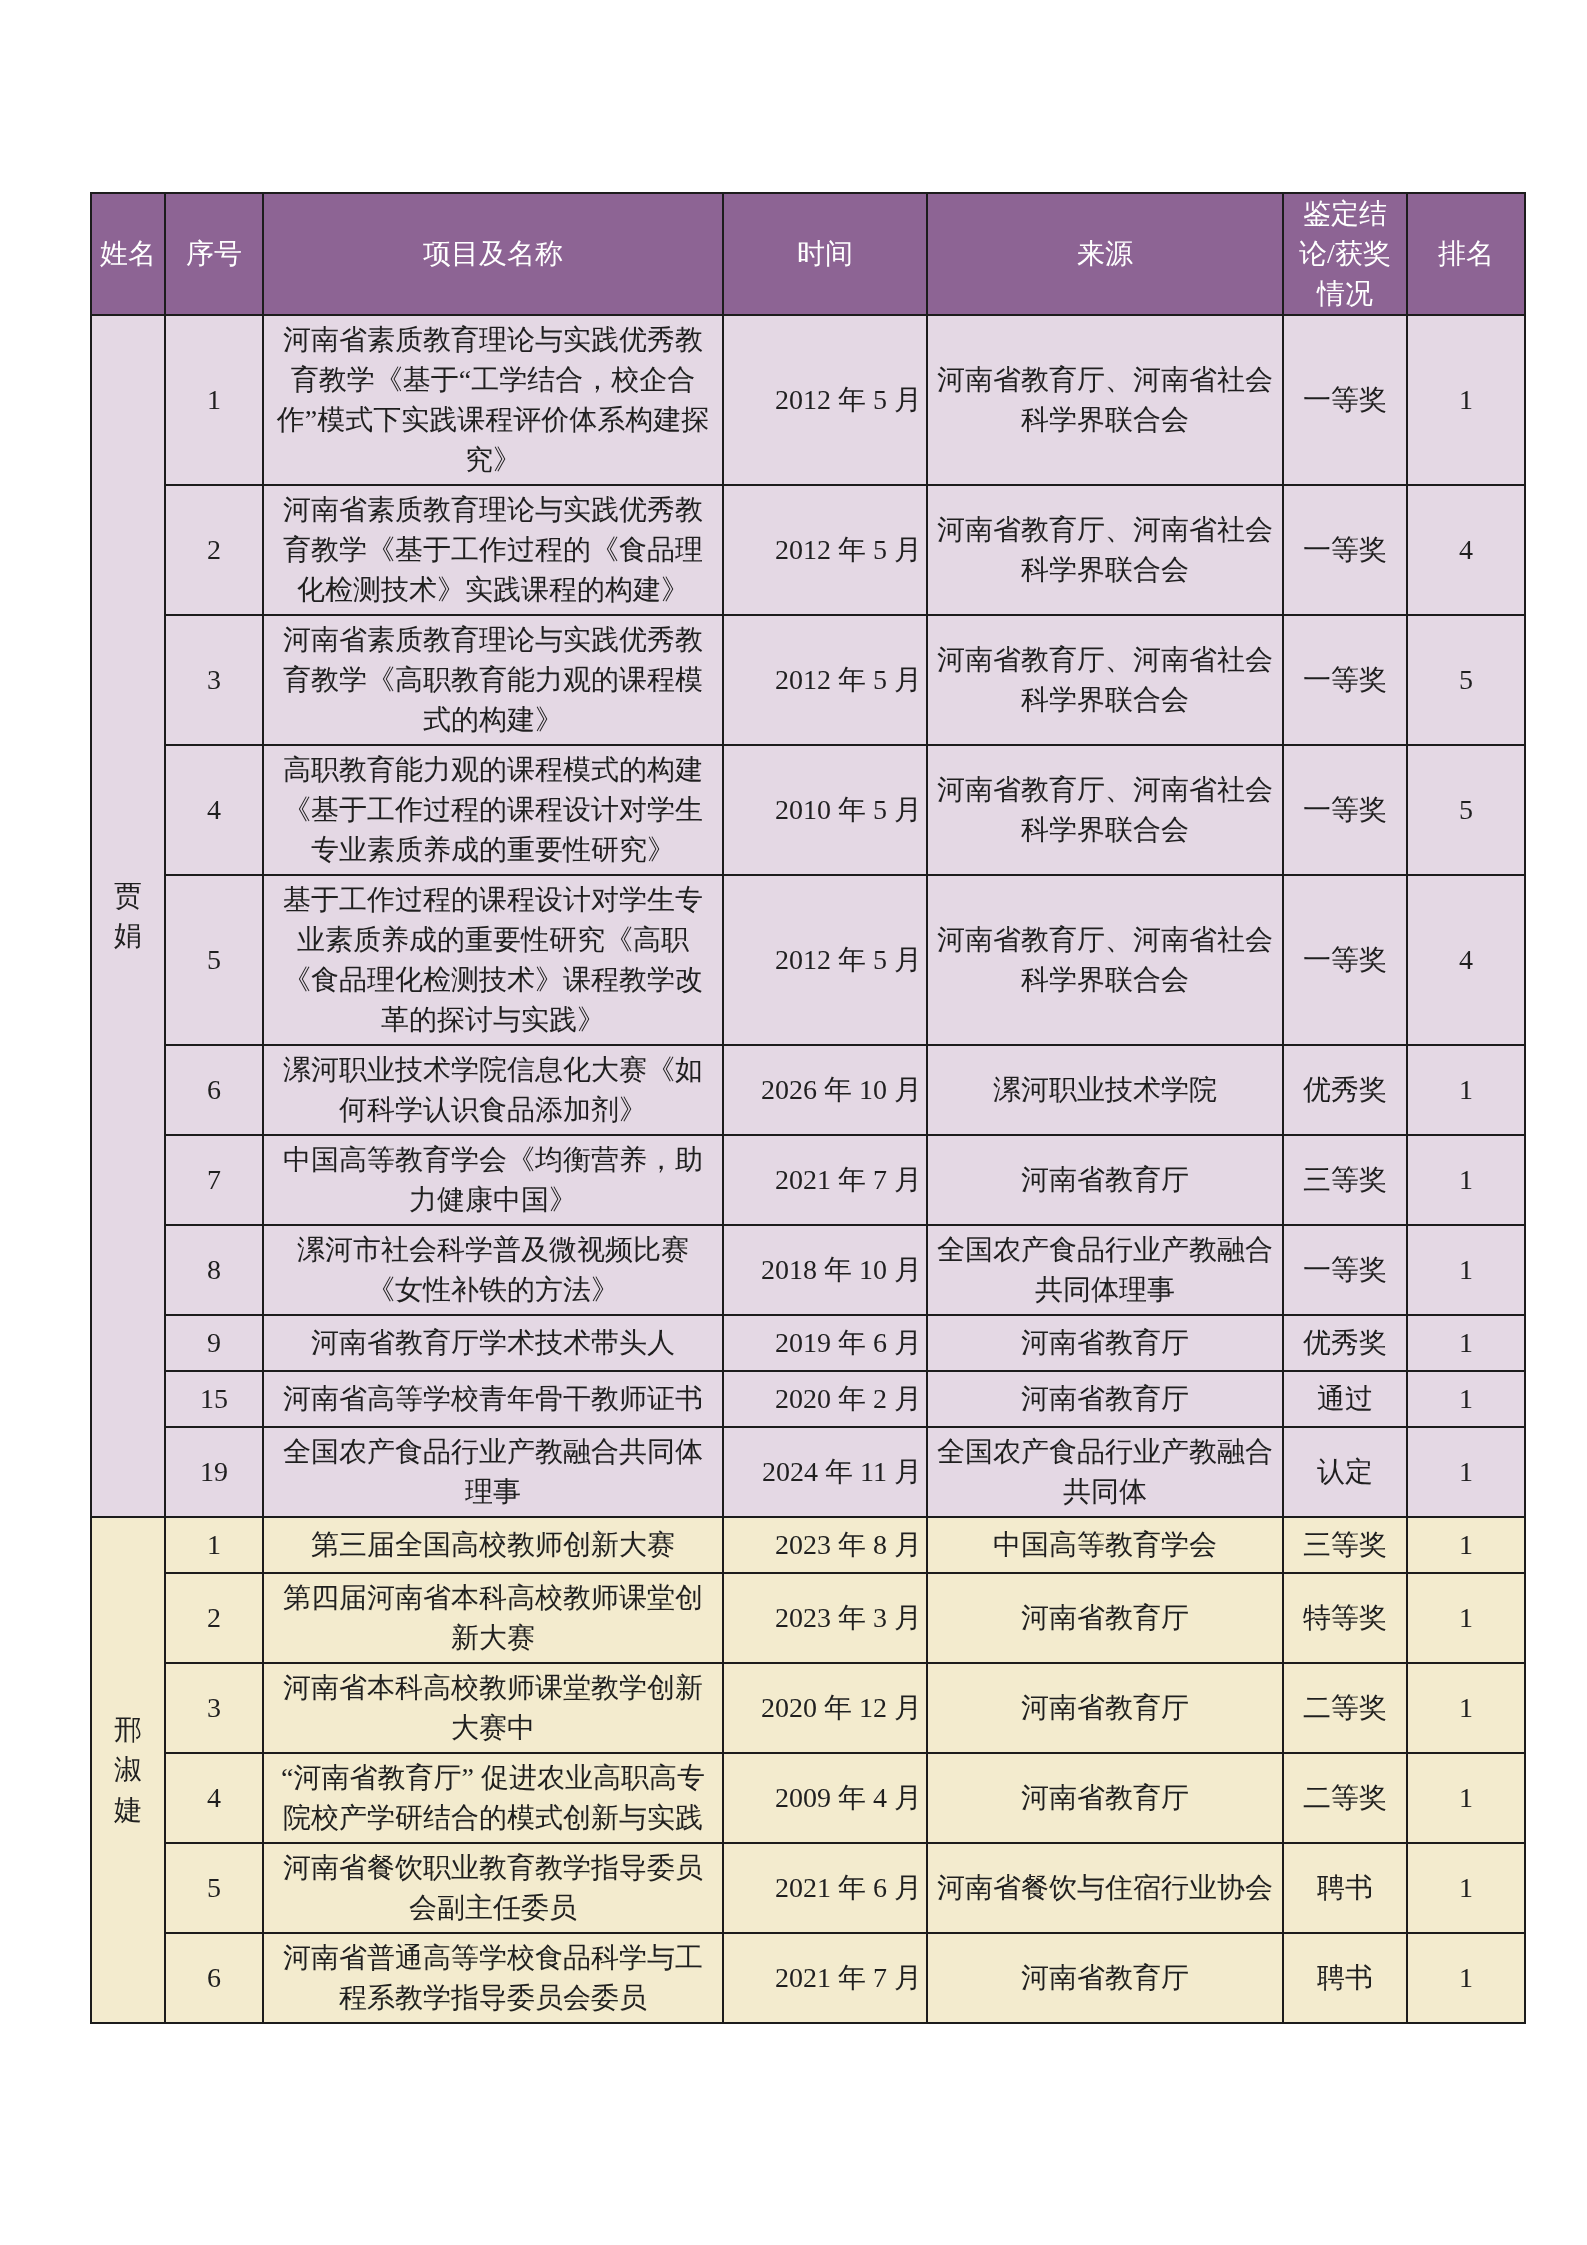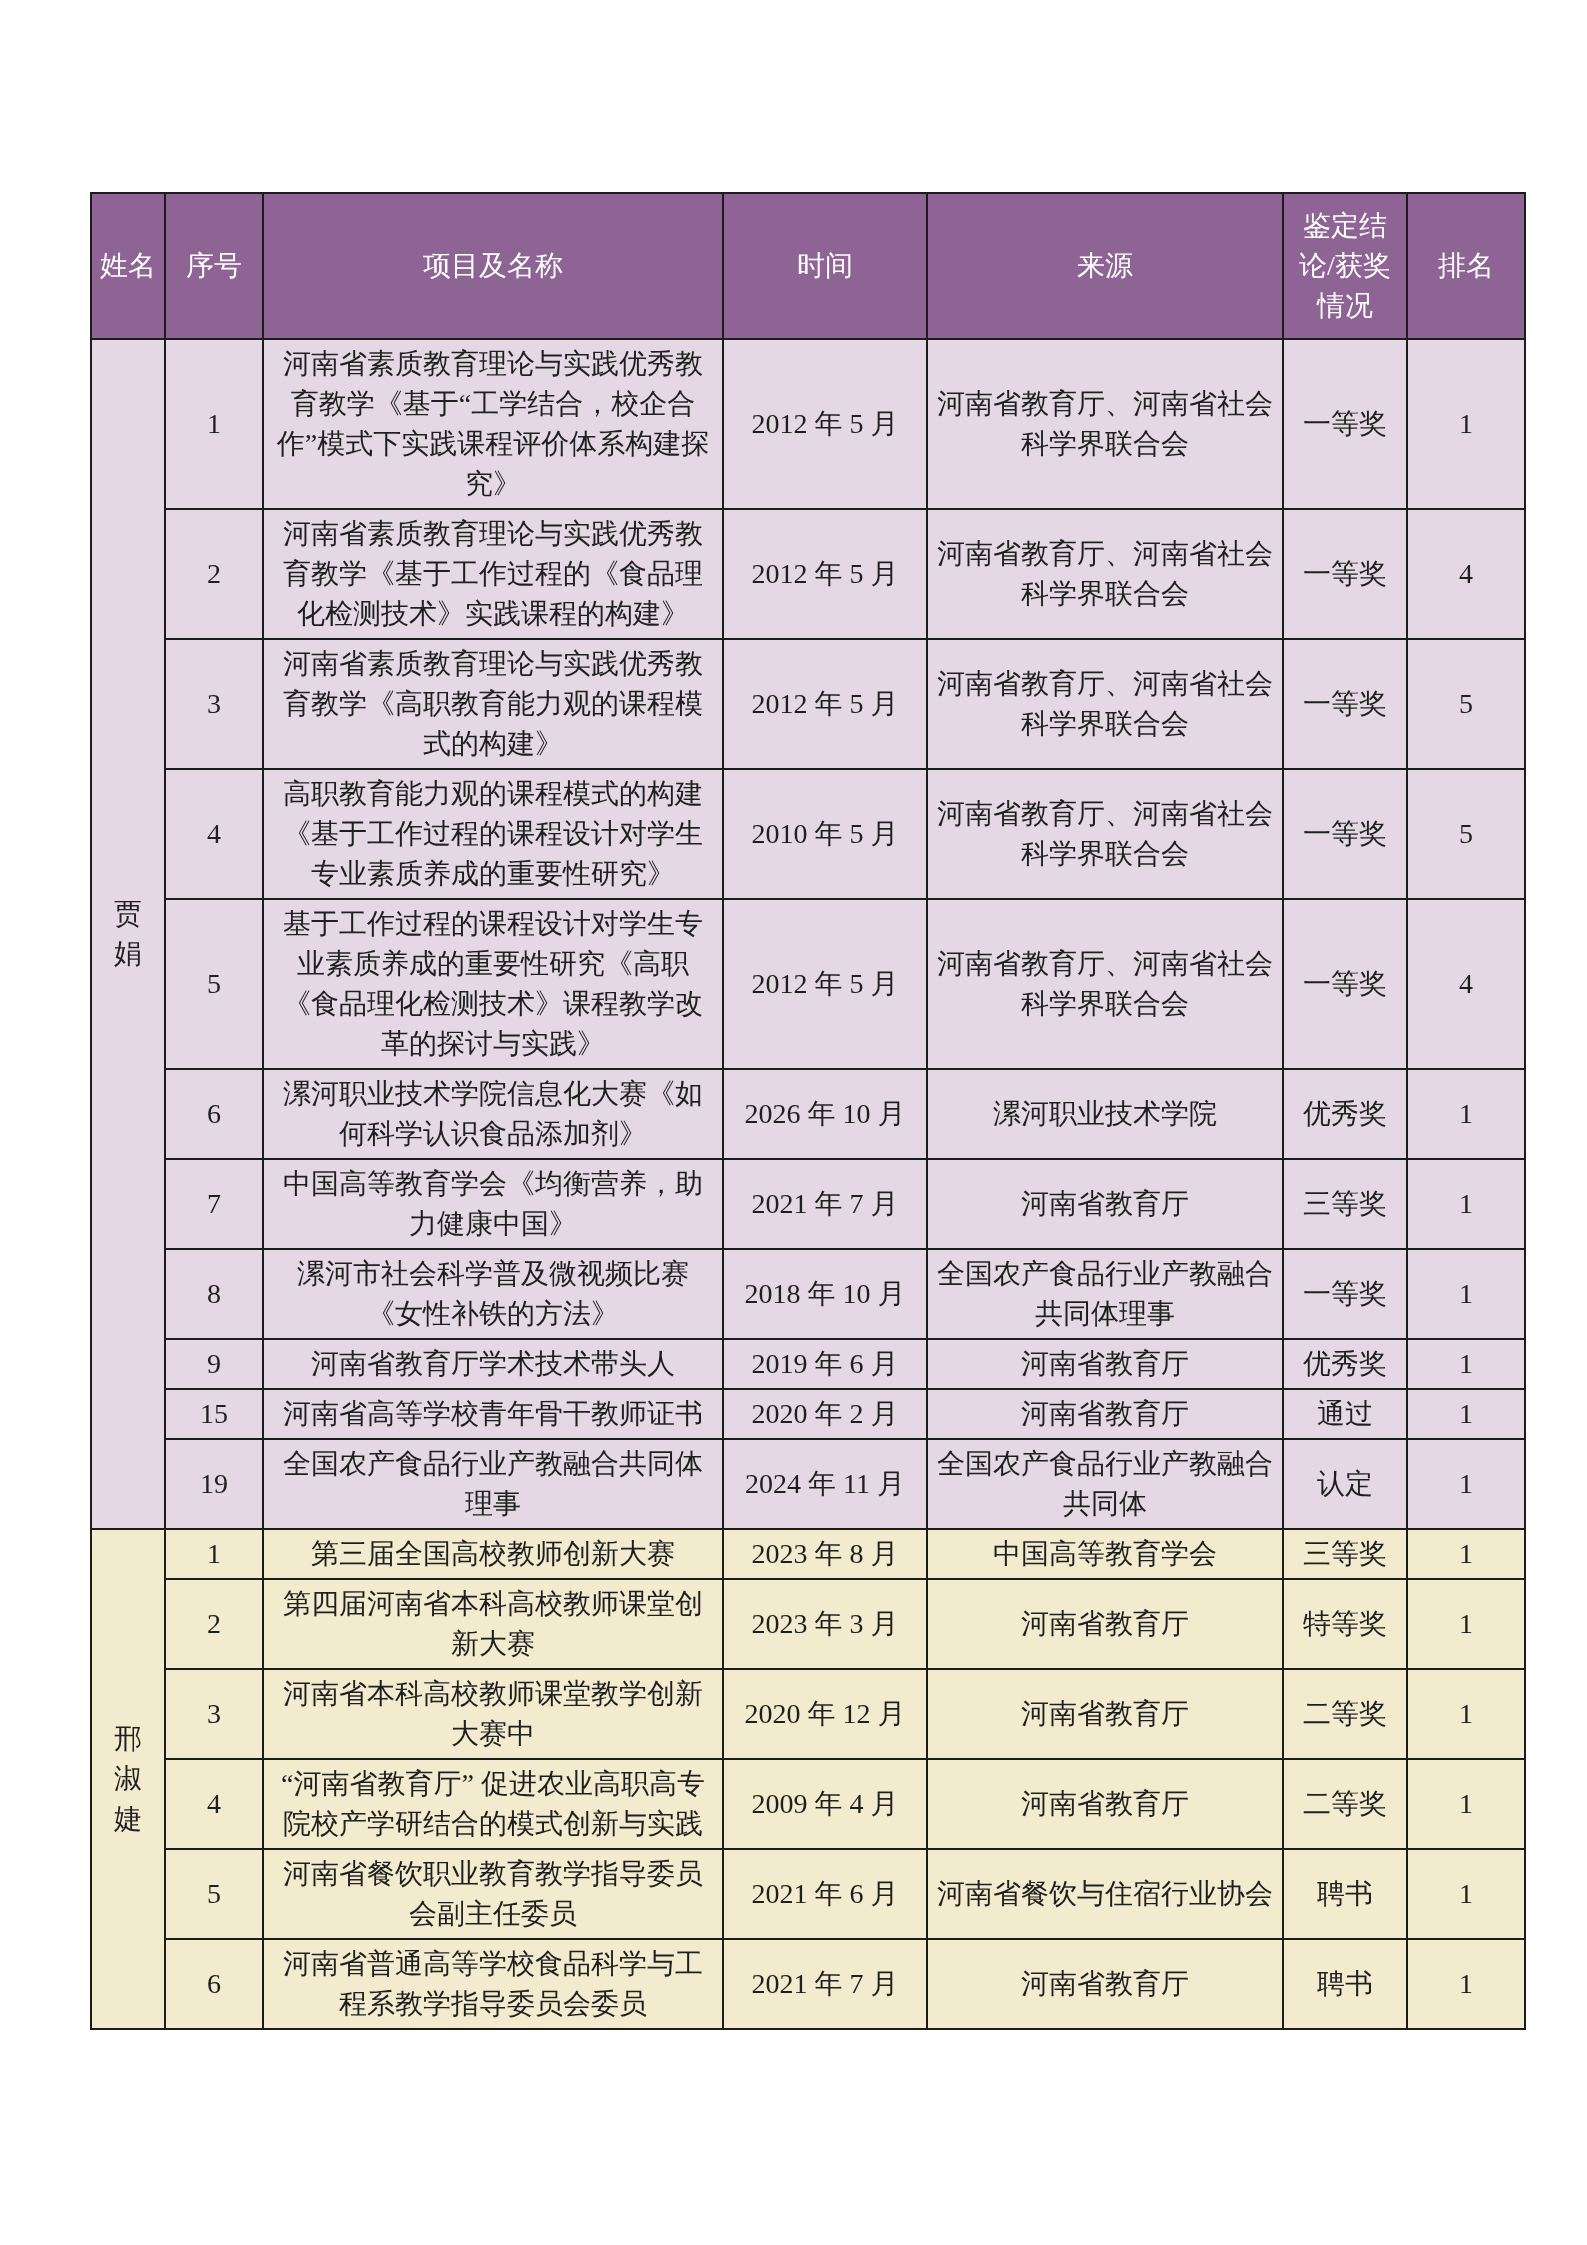--- a/index.html
+++ b/index.html
@@ -16,26 +16,26 @@
   }
   th,td{
     border:2px solid #1c1c1c;
     text-align:center;vertical-align:middle;
     font-size:28px;line-height:40px;font-weight:normal;
     padding:4px 8px;
     word-break:break-all;
   }
   thead th{
     background:#8d6494;color:#ffffff;
-    padding:12px 8px;
+    padding:0 8px;
   }
   tbody.group-purple td{background:#e4d8e4;}
   tbody.group-yellow td{background:#f3ebce;}
   td.name-cell{white-space:pre-line;}
-  td.time-cell{padding:1px 4px;}
+  td.time-cell{padding:7px 4px;text-align:right;}
 </style>
 </head>
 <body>
 
 <div class="table-wrap">
 <table>
   <colgroup>
     <col style="width:74px">
         <col style="width:98px">
         <col style="width:460px">

